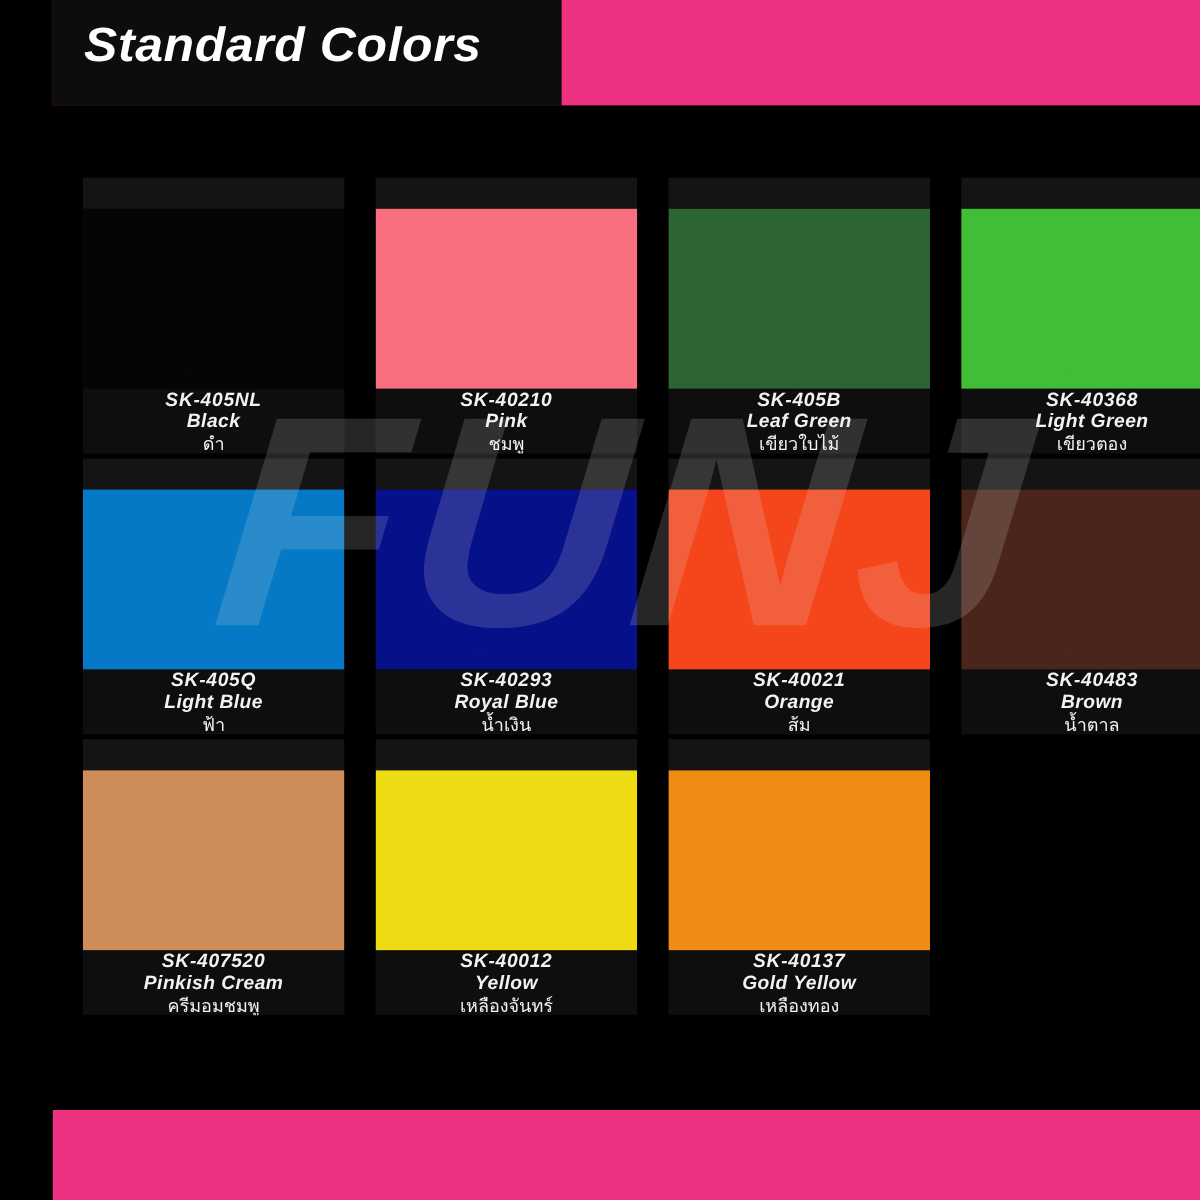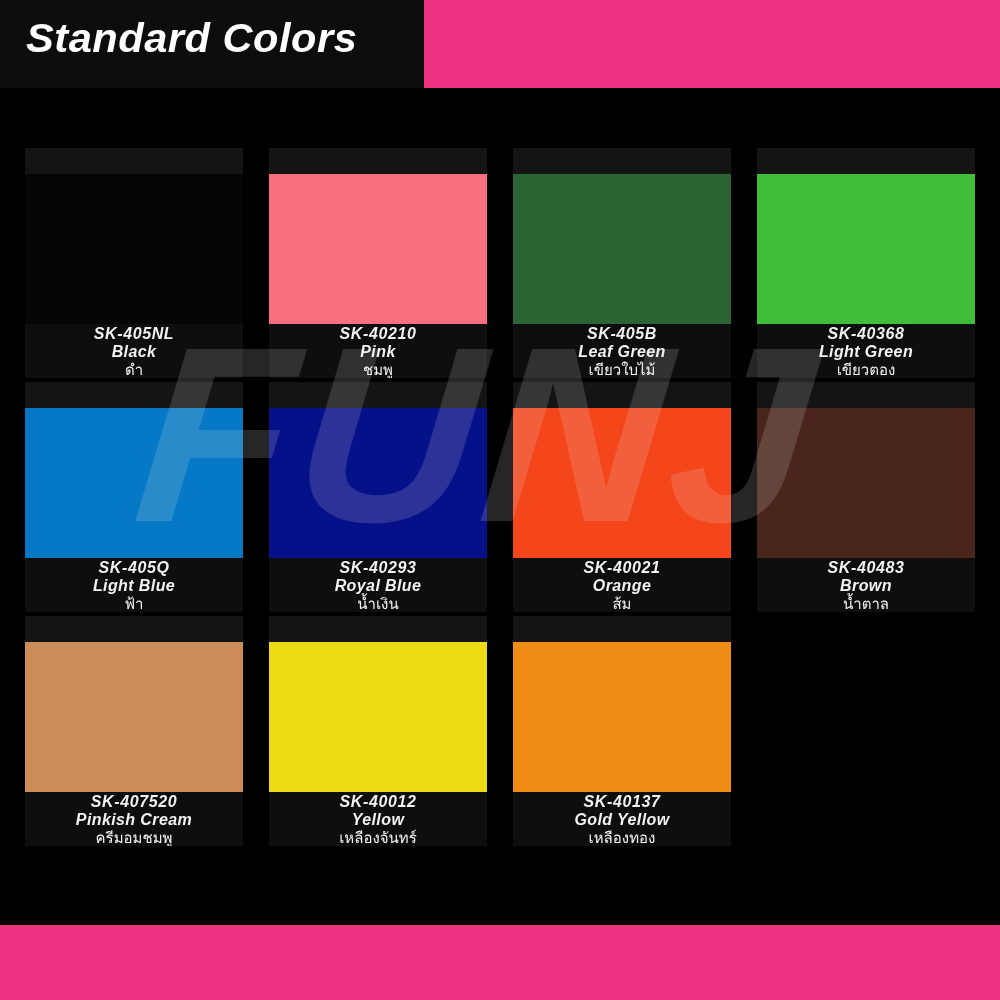--- a/index.html
+++ b/index.html
@@ -13,20 +13,21 @@
     overflow: hidden;
     font-family: "DejaVu Sans", sans-serif;
     position: relative;
   }
 
   #page {
     position: relative;
     width: 812px;
     height: 1000px;
     background: #000000;
+    margin-left: 44px;
   }
 
   
   .header {
     position: absolute;
     left: 0;
     top: 0;
     width: 1000px;
     height: 88px;
     background: #ee3181;

